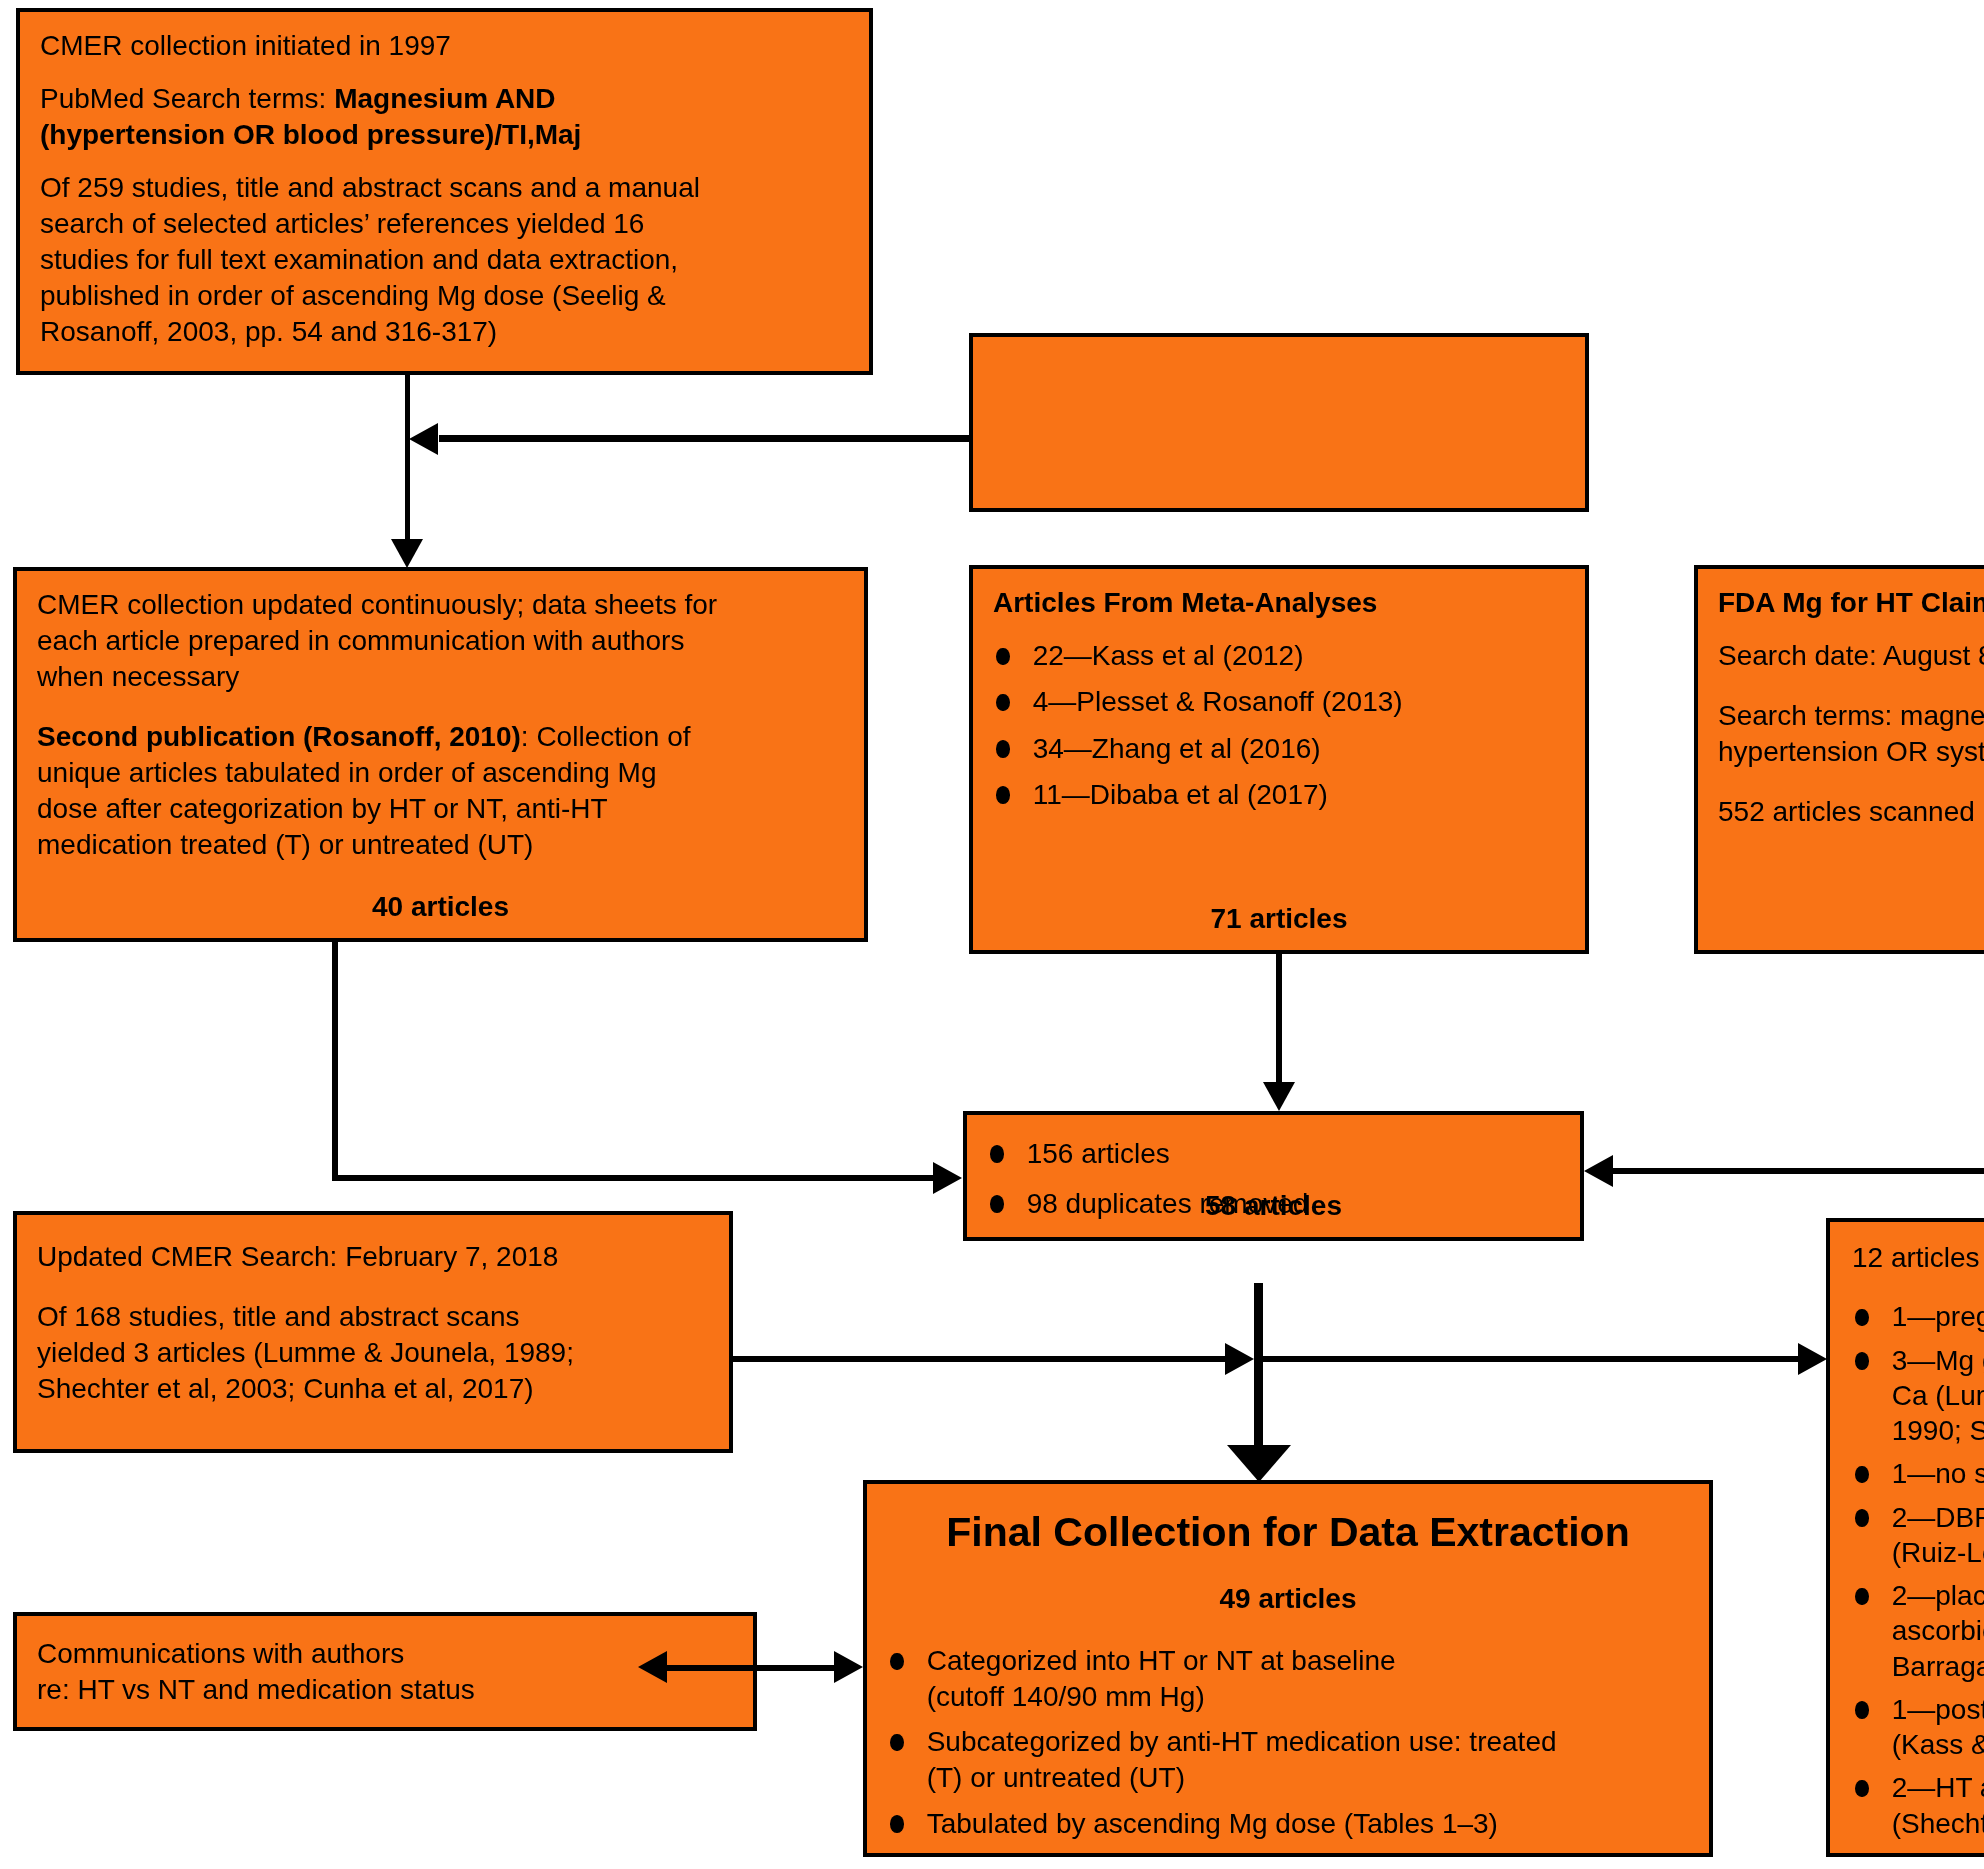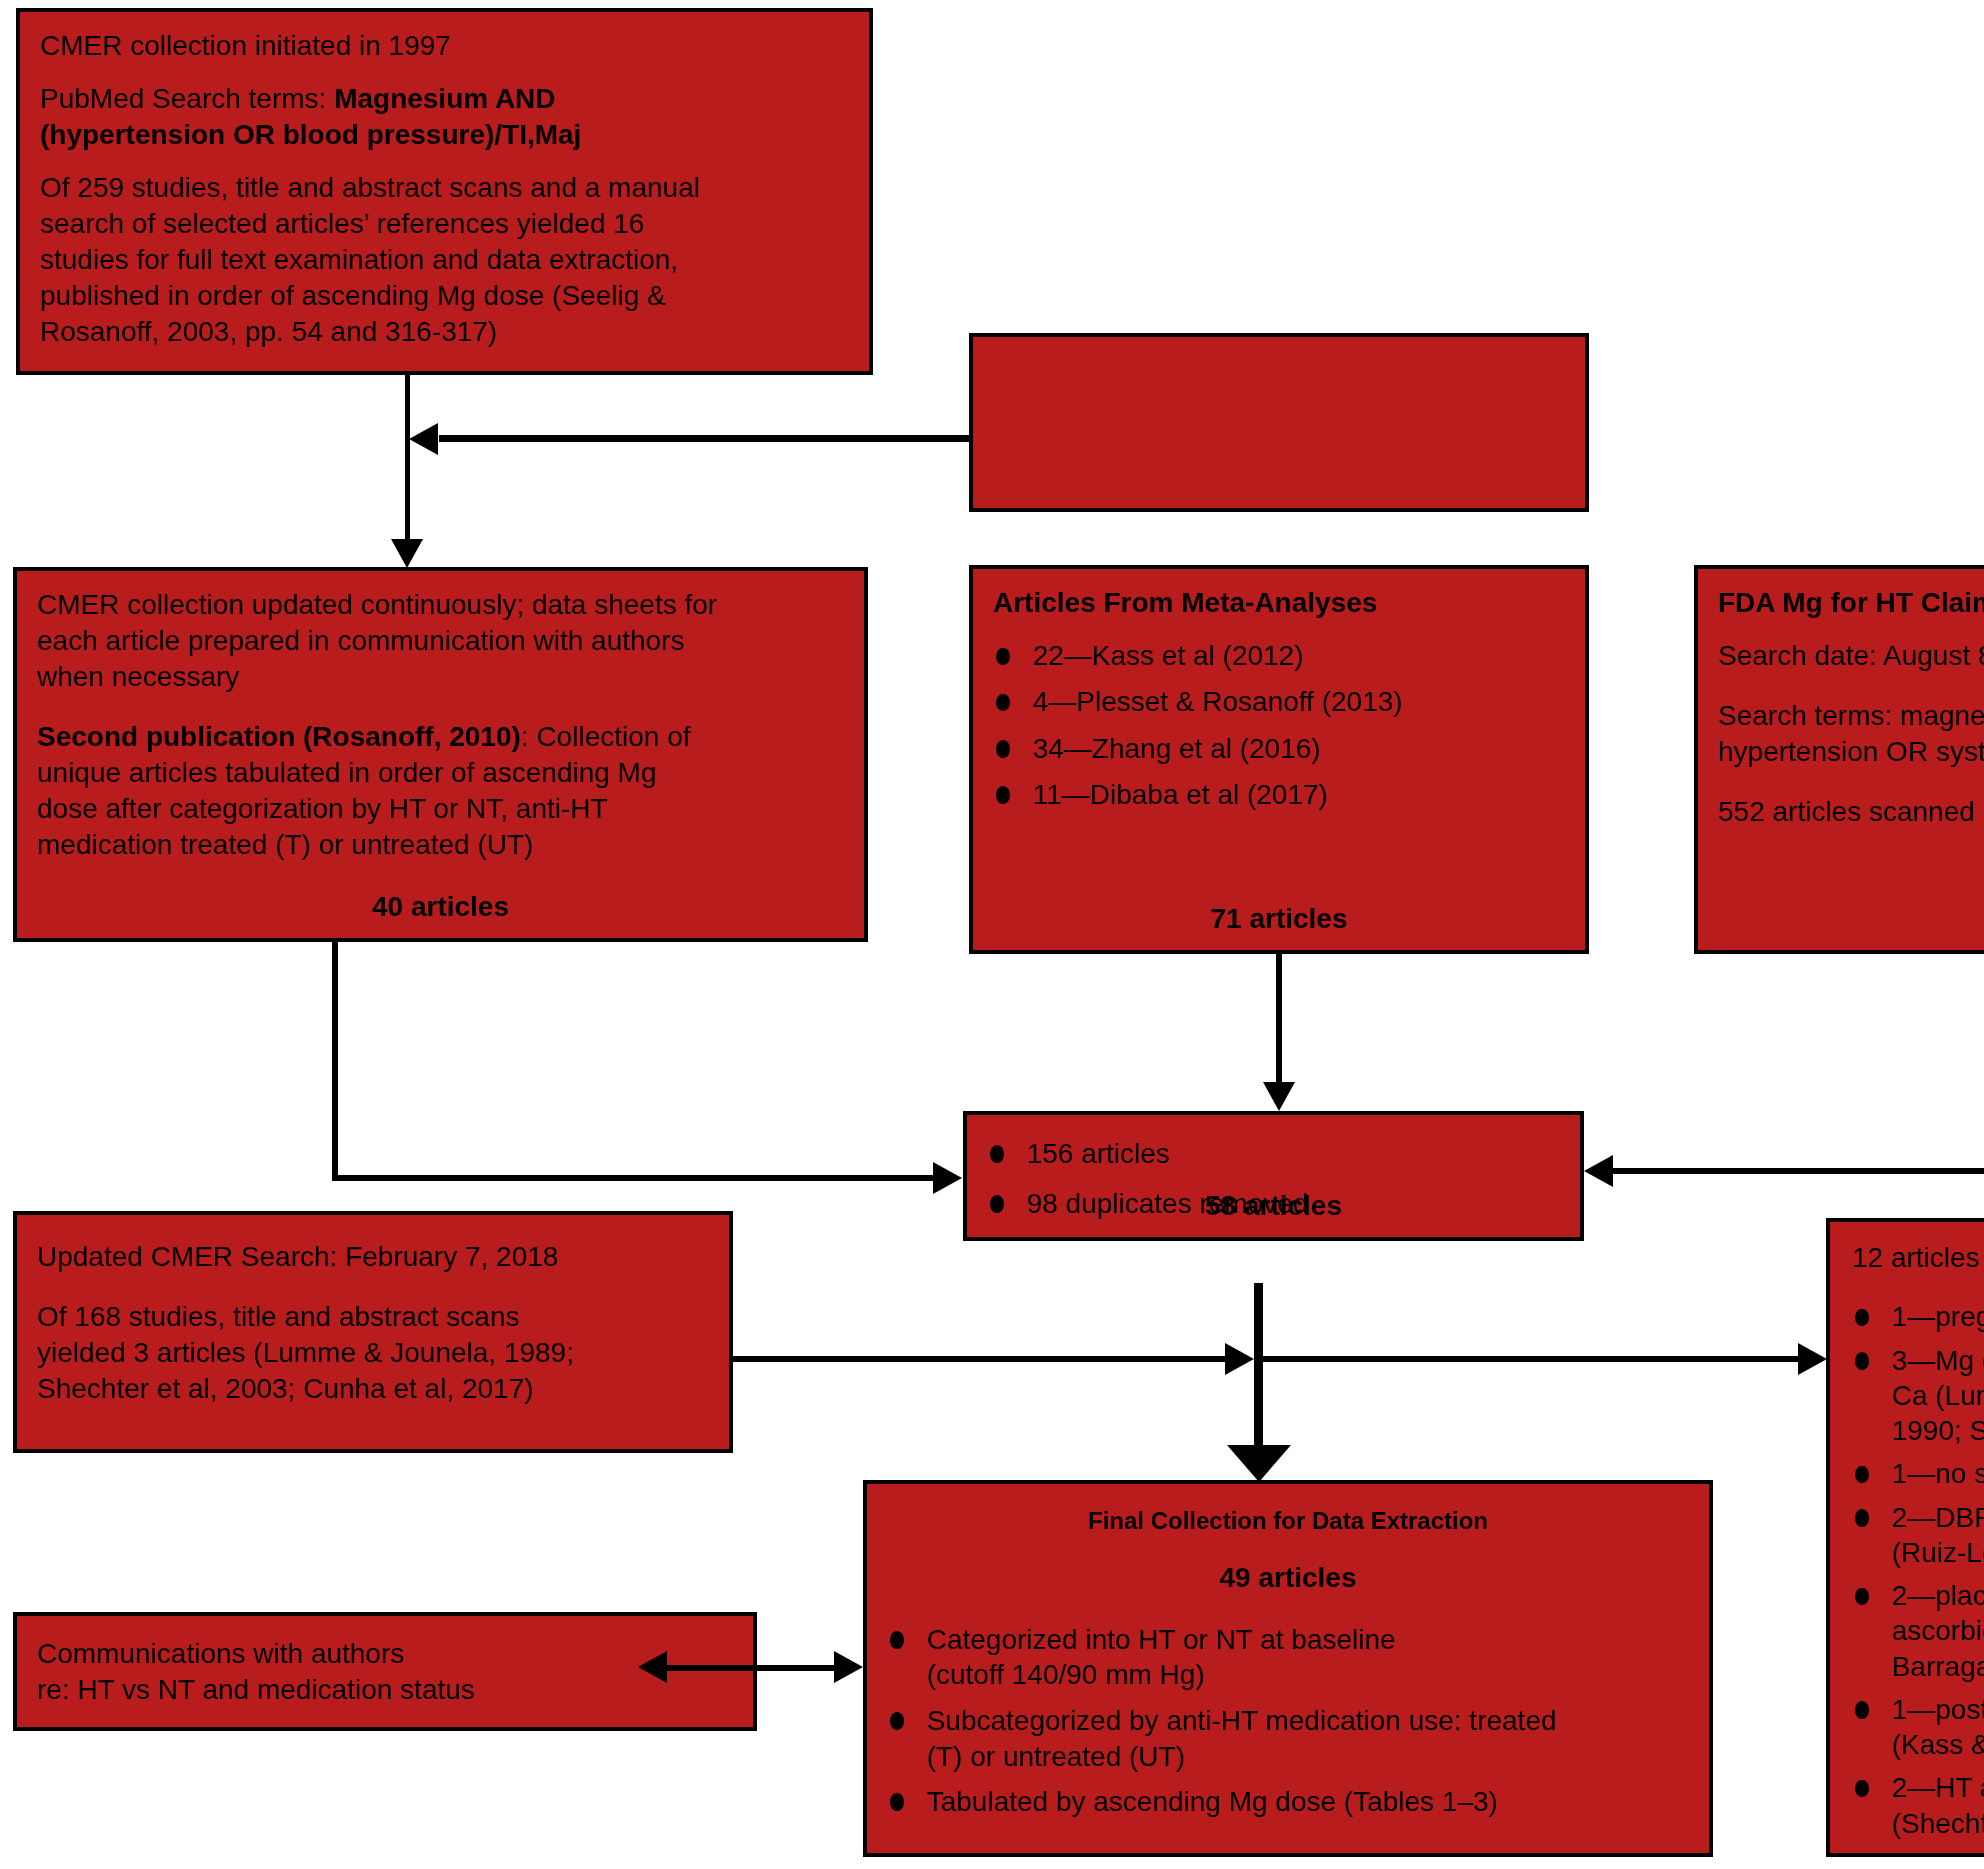--- a/index.html
+++ b/index.html
@@ -11,21 +11,21 @@
     font-family: "Liberation Sans", "DejaVu Sans", sans-serif;
     font-size: 28px;
     line-height: 1.28;
     color: #000000;
     overflow: hidden;
   }
   .box {
     position: absolute;
     box-sizing: border-box;
     border: 4.8px solid #000000;
-    background: #b91c1c;
+    background: #f97316;
     padding: 16px 20px;
   }
   .p { margin: 0 0 17.5px 0; white-space: pre-line; }
   .p:last-child { margin-bottom: 0; }
   .gap-lg { margin-bottom: 24.6px; }
   .bold { font-weight: bold; }
   .title { font-weight: bold; margin: 0 0 17.5px 0; white-space: pre-line; }
   .bullets { display: flex; flex-direction: column; }
   .bullet { display: flex; margin-bottom: 10.3px; }
   .bullet:last-child { margin-bottom: 0; }
@@ -60,21 +60,21 @@
   #box-dedup        { left: 963px; top: 1111px; width: 621px; height: 130px; padding-top: 20.6px; }
   #box-upd-search   { left: 13px;   top: 1211px; width: 720px; height: 242px; padding-top: 24px; }
   #box-excluded     { left: 1826px; top: 1218px; width: 719px; height: 639px; padding: 18px 22px; line-height: 1.26; }
   #box-excluded .title { margin-bottom: 24px; }
   #box-excluded .bullet { margin-bottom: 8px; }
   #box-final        { left: 863px; top: 1480px; width: 850px; height: 377px; padding-top: 22px; }
   #box-comms        { left: 13px;   top: 1612px; width: 744px; height: 119px; display: flex; align-items: center; }
 
   #box-early-meta .title { margin-bottom: 40px; }
   #box-fda .p { margin-bottom: 24px; }
-  #box-final .final-title { font-size: 24px; font-weight: bold; text-align: center; margin: 0 0 23px 0; }
+  #box-final .final-title { font-size: 41px; font-weight: bold; text-align: center; margin: 0 0 23px 0; }
   #box-final .final-count { text-align: center; font-weight: bold; margin: 0 0 26px 0; }
   #box-final .bullet { margin-bottom: 9.5px; }
   #box-dedup .bullet { margin-bottom: 14.3px; }
 </style>
 </head>
 <body>
 
 <div class="canvas">
 
   <div class="box" id="box-cmer-init">

